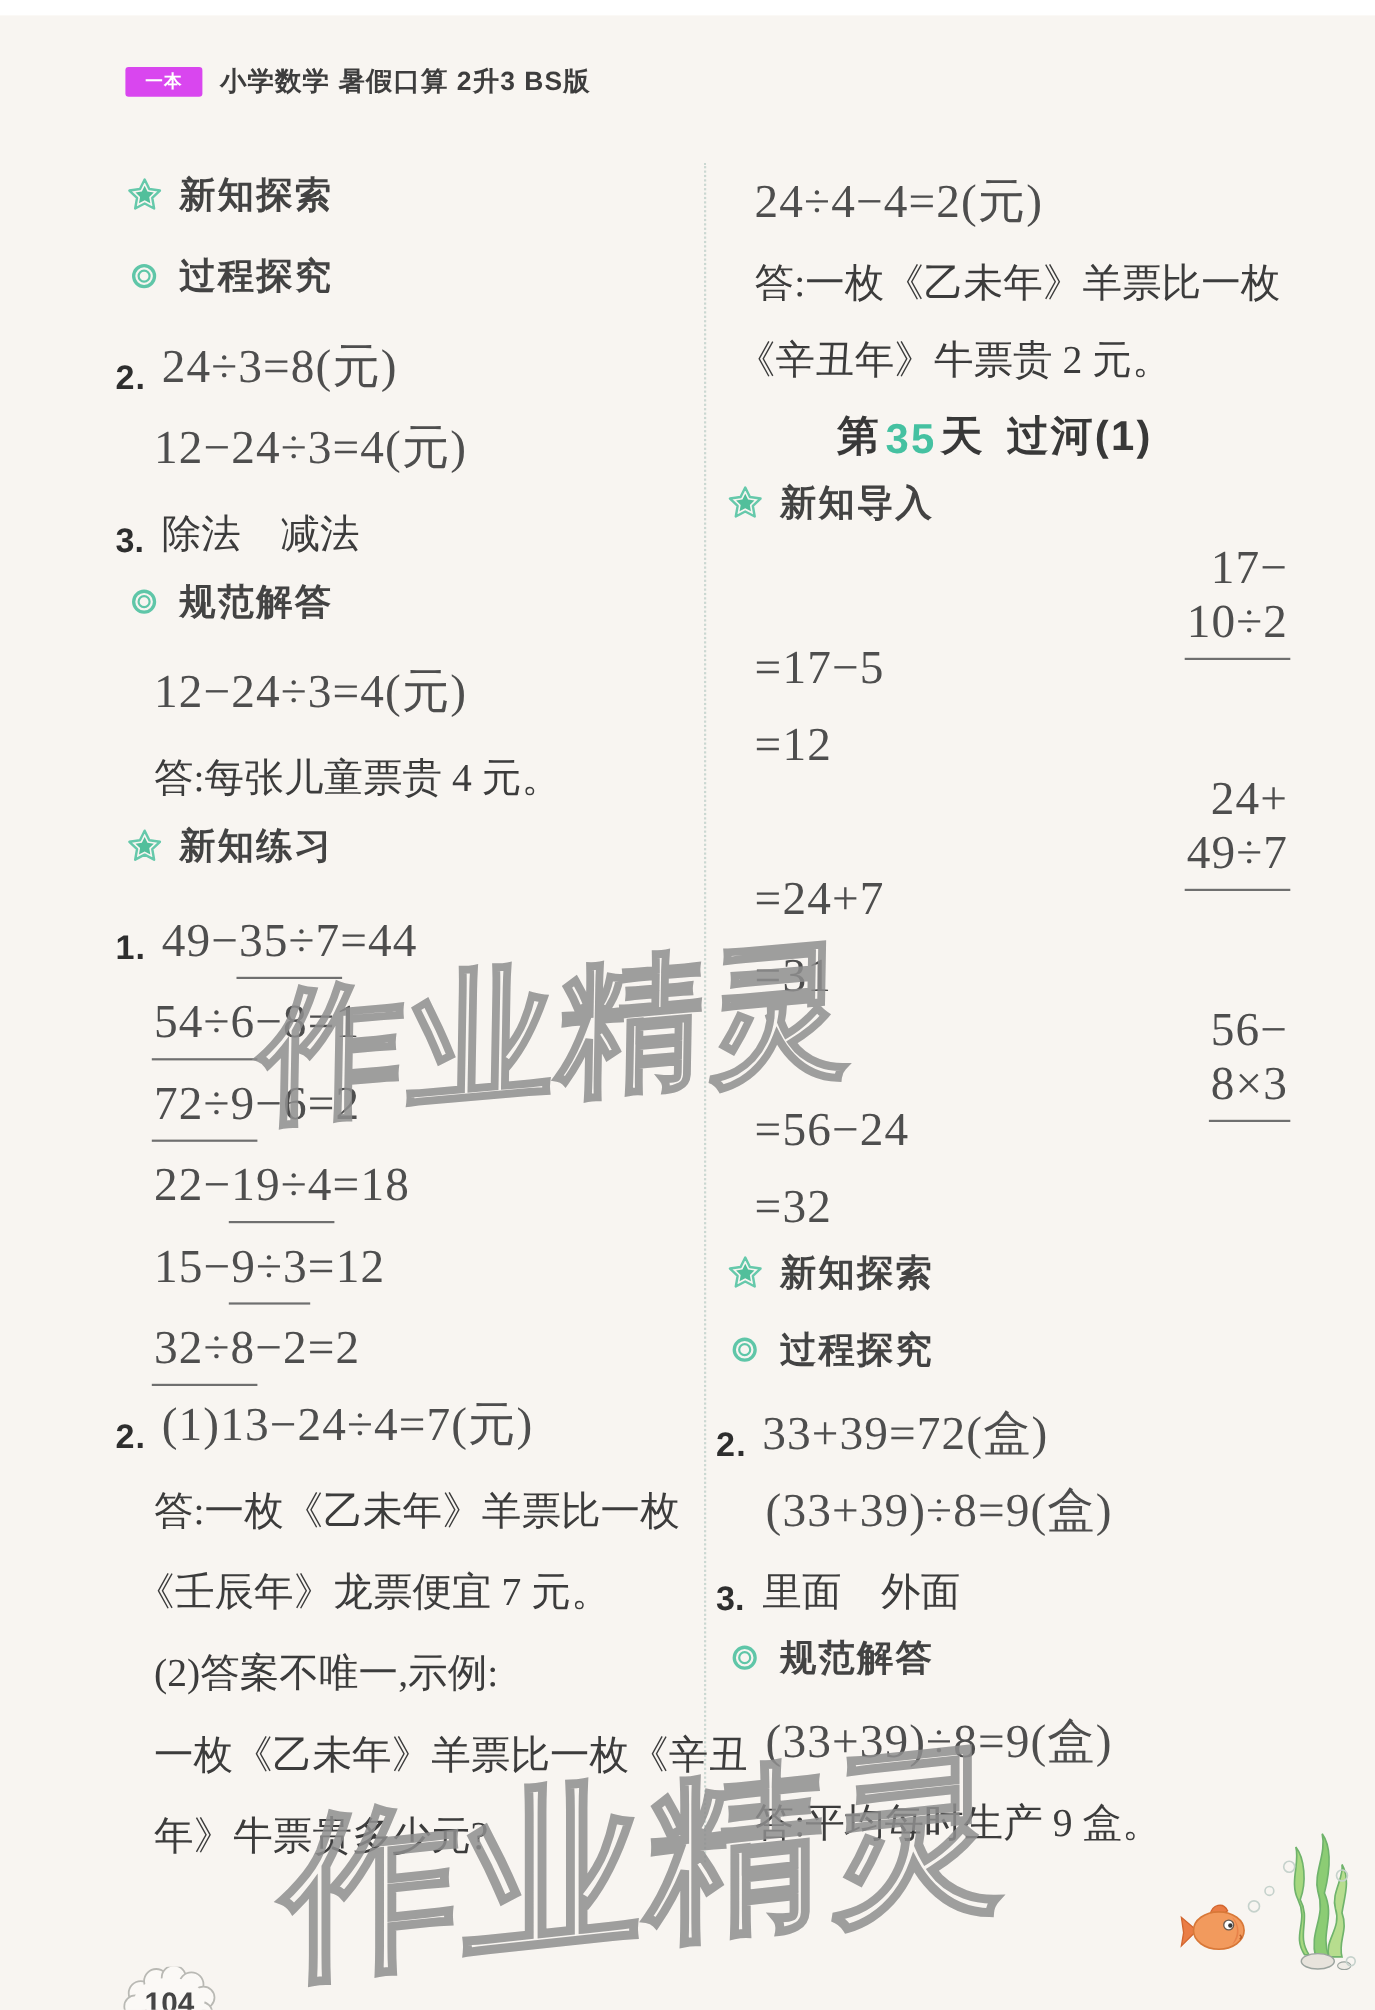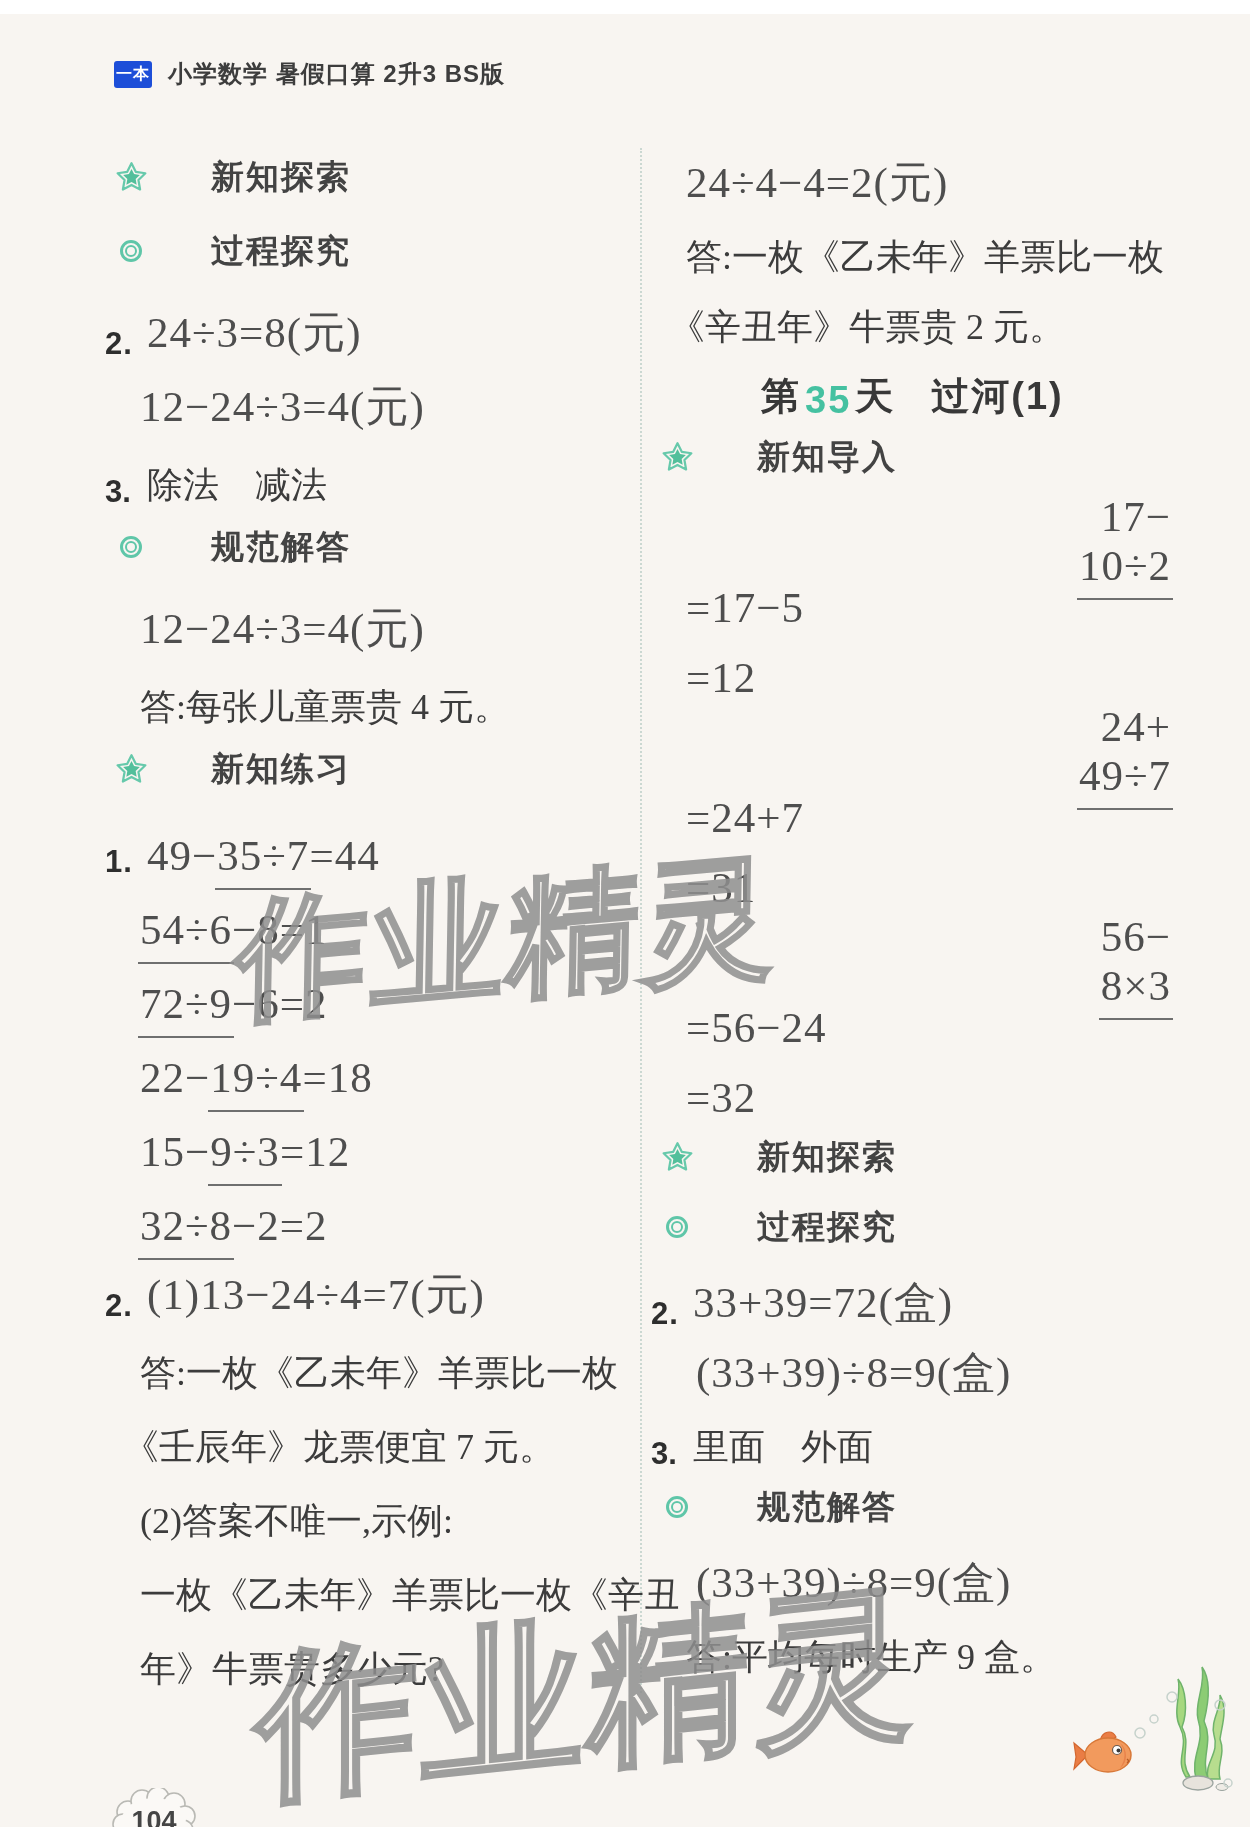--- a/index.html
+++ b/index.html
@@ -5,38 +5,38 @@
   html,body{margin:0;padding:0;}
   body{
     width:1250px;height:1827px;position:relative;overflow:hidden;
     background:#f8f5f1;
     font-family:"Liberation Serif","DejaVu Serif",serif;
   }
   .top-strip{position:absolute;left:0;top:0;width:1250px;height:14px;background:#ffffff;}
 
   
   .hdr{position:absolute;left:114px;top:58px;display:flex;align-items:center;}
-  .logo{width:38px;height:27px;background:#1d4ed8;border-radius:3px;color:#fff;
+  .logo{width:70px;height:27px;background:#d946ef;border-radius:3px;color:#fff;
         font-family:"Liberation Sans",sans-serif;font-weight:bold;font-size:16px;
         display:flex;align-items:center;justify-content:center;letter-spacing:1px;}
   .hdr-title{margin-left:16px;font-family:"Liberation Sans",sans-serif;font-weight:600;
         font-size:24px;color:#3d3d3d;letter-spacing:1px;}
 
   
   .divider{position:absolute;left:640px;top:148px;height:1545px;width:0;
         border-left:2px dotted #cbd8d2;}
 
   
   .col{position:absolute;}
   #col-left{left:105px;top:140px;width:510px;}
   #col-right{left:651px;top:142px;width:520px;}
   .ln{display:flex;align-items:flex-end;}
   #col-left .ln{height:74px;}
   #col-right .ln{height:70px;}
-  .ln.heading{align-items:center;padding-left:6px;gap:48px;}
+  .ln.heading{align-items:center;padding-left:6px;}
 
   
   .i1{margin-left:35px;}
   .i15{margin-left:45px;}
   .i2{margin-left:65px;flex-direction:column;}
   .iq{margin-left:18px;text-align:center;}
 
   
   .eq{font-size:43px;color:#4e4e4e;letter-spacing:1px;white-space:nowrap;}
   .kai{font-size:36px;color:#3c3c3c;letter-spacing:0px;white-space:nowrap;}
@@ -52,21 +52,21 @@
 
   
   .u{position:relative;}
   .u::after{content:"";position:absolute;left:-2px;right:-2px;bottom:-10px;height:2.5px;
        background:#6f6f6f;}
 
   
   .ln.day{margin-left:110px;font-family:"Liberation Sans",sans-serif;font-weight:bold;
        font-size:38px;color:#383838;letter-spacing:2px;align-items:flex-end;}
   .daynum{color:#45c1a1;margin:0 4px;}
-  .daytitle{margin-left:36px;}
+  .daytitle{margin-left:20px;}
 
   
   .wm{position:absolute;font-family:"Liberation Sans",sans-serif;font-weight:bold;
       color:transparent;-webkit-text-stroke:3px #8f8f8f;letter-spacing:4px;
       white-space:nowrap;opacity:.85;line-height:1;}
   .wm1{left:235px;top:872px;font-size:132px;transform:rotate(-5deg) skewX(-6deg);}
   .wm2{left:255px;top:1612px;font-size:162px;transform:rotate(-6deg) skewX(-6deg);}
 
   .badge-104{position:absolute;left:106px;top:1788px;}
   .sea{position:absolute;left:1070px;top:1655px;}

